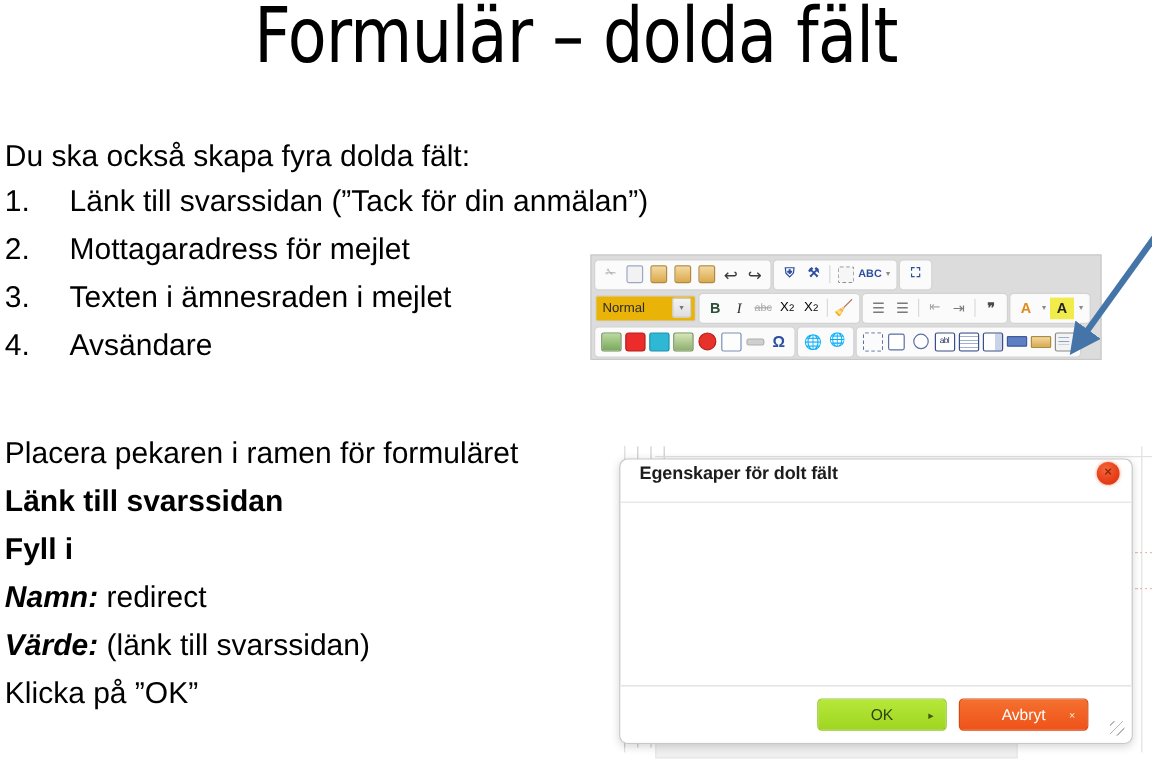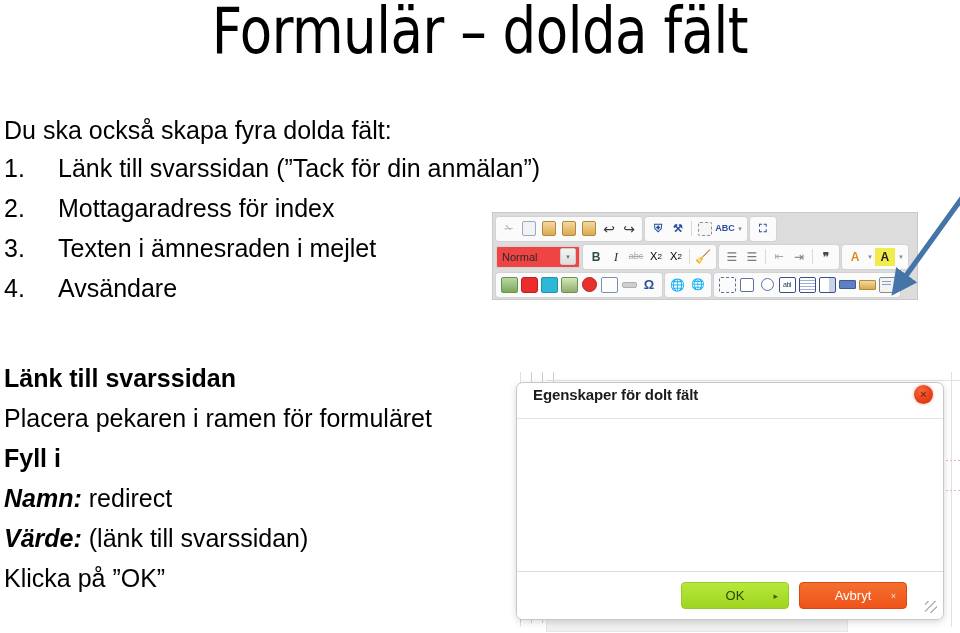--- a/index.html
+++ b/index.html
@@ -112,21 +112,21 @@
     margin: 0 2px;
   }
   .tb-caret {
     font-size: 6px;
     color: #8a8a8a;
     margin-left: 1px;
   }
   .tb-combo {
     display: flex; align-items: center; justify-content: space-between;
     width: 74px; height: 20px;
-    background: #ef4444;
+    background: #eab308;
     border: 1px solid #d4d4d4;
     border-radius: 2px;
     font-size: 11px;
     padding: 0 3px 0 5px;
     color: #2a2a2a;
   }
   .combo-arrow {
     width: 14px; height: 15px;
     background: linear-gradient(#f4f4f4,#dedede);
     border: 1px solid #cfcfcf;
@@ -335,35 +335,35 @@
 
 <div id="intro-line">Du ska också skapa fyra dolda fält:</div>
 
 <div id="numbered-list">
   <div class="num-row">
     <span class="num-marker">1.</span>
     <span class="num-text">Länk till svarssidan (”Tack för din anmälan”)</span>
   </div>
   <div class="num-row">
     <span class="num-marker">2.</span>
-    <span class="num-text">Mottagaradress för index</span>
+    <span class="num-text">Mottagaradress för mejlet</span>
   </div>
   <div class="num-row">
     <span class="num-marker">3.</span>
     <span class="num-text">Texten i ämnesraden i mejlet</span>
   </div>
   <div class="num-row">
     <span class="num-marker">4.</span>
     <span class="num-text">Avsändare</span>
   </div>
 </div>
 
 <div id="lower-left">
+  <div class="ll-line">Placera pekaren i ramen för formuläret</div>
   <div class="ll-line bold">Länk till svarssidan</div>
-  <div class="ll-line">Placera pekaren i ramen för formuläret</div>
   <div class="ll-line bold">Fyll i</div>
   <div class="ll-line">
     <span class="ll-em">Namn:</span>
     <span>redirect</span>
   </div>
   <div class="ll-line">
     <span class="ll-em">Värde:</span>
     <span>(länk till svarssidan)</span>
   </div>
   <div class="ll-line">Klicka på ”OK”</div>

